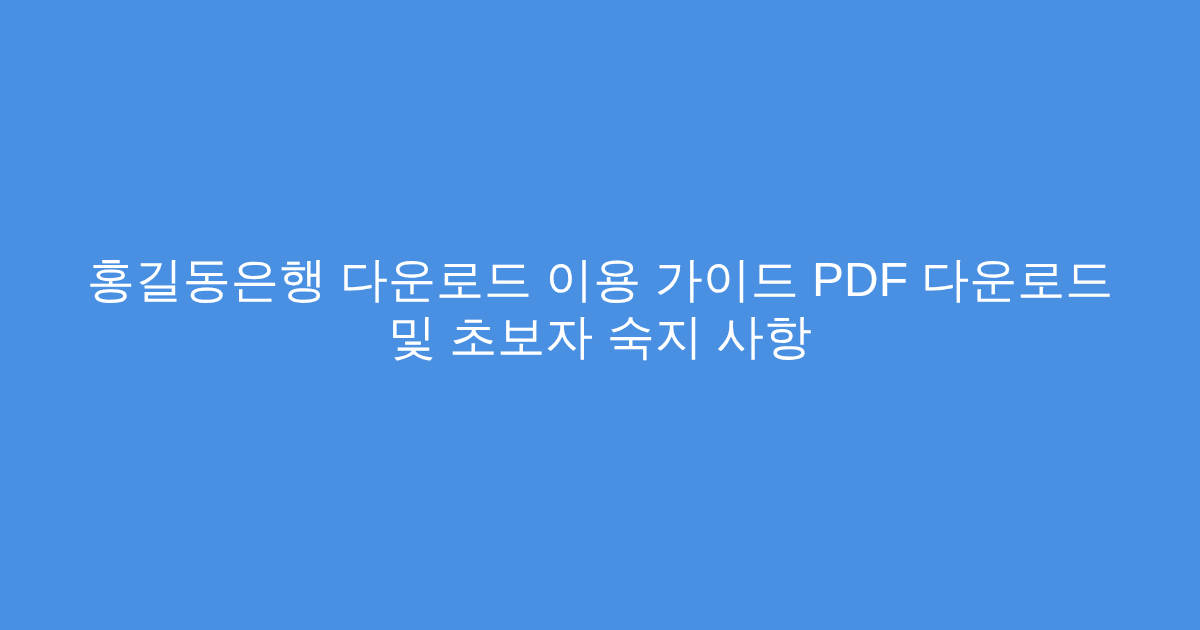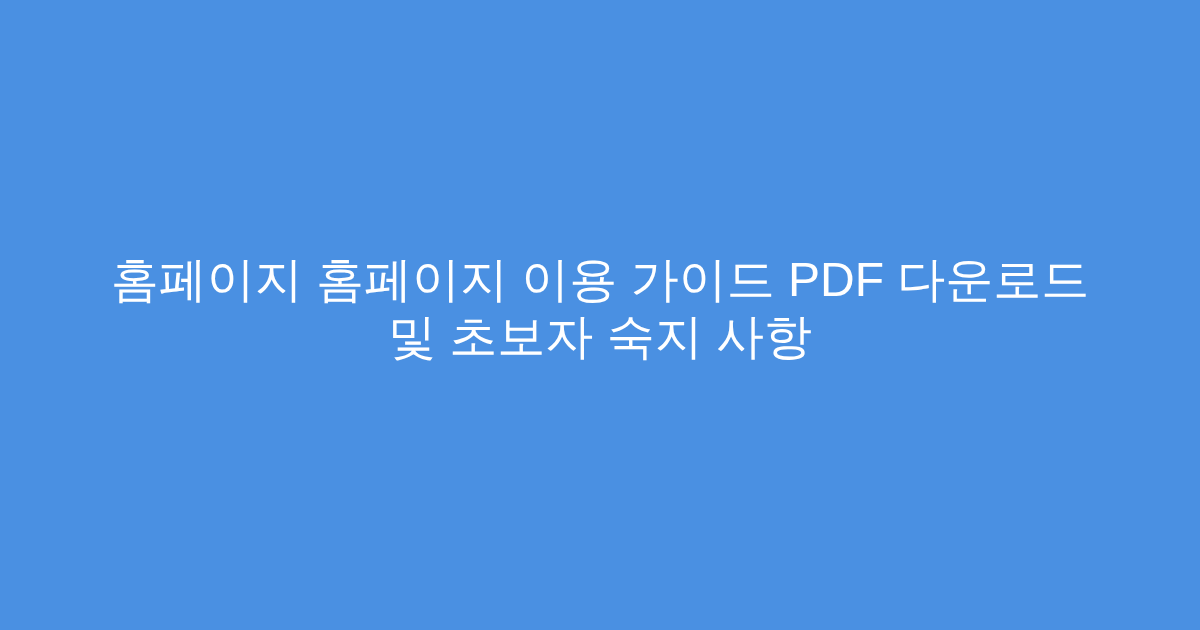--- a/index.html
+++ b/index.html
@@ -49,18 +49,18 @@
     word-break: keep-all;
   }
 </style>
 </head>
 <body>
 
 <div id="og-card" style="background-color: rgb(74, 144, 226);">
 
   <div id="headline-block">
 
-    <h1 id="headline" style="color: rgb(255, 255, 255); font-size: 48px; line-height: 57px;">홈페이지 홈페이지 이용 가이드 PDF 다운로드
+    <h1 id="headline" style="color: rgb(255, 255, 255); font-size: 48px; line-height: 57px;">홍길동은행 다운로드 이용 가이드 PDF 다운로드
 및 초보자 숙지 사항</h1>
 
   </div>
 
 </div>
 
 </body></html>

